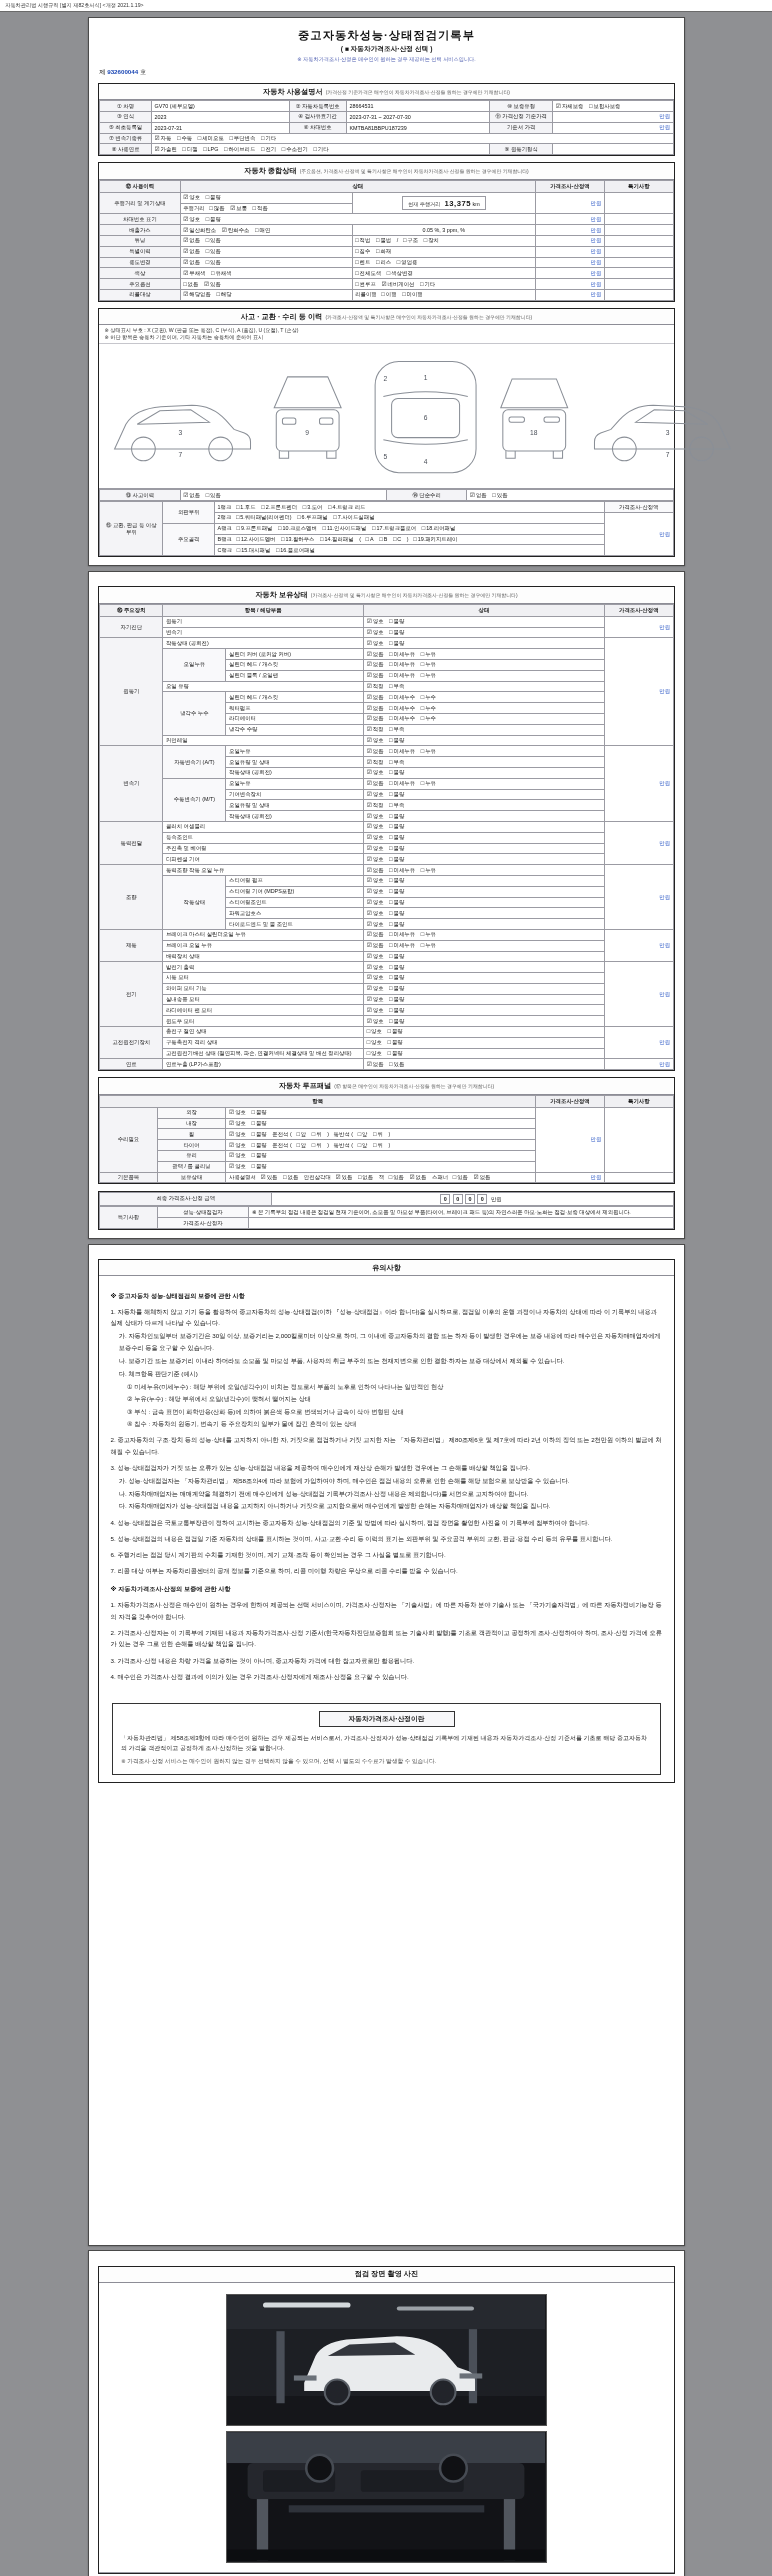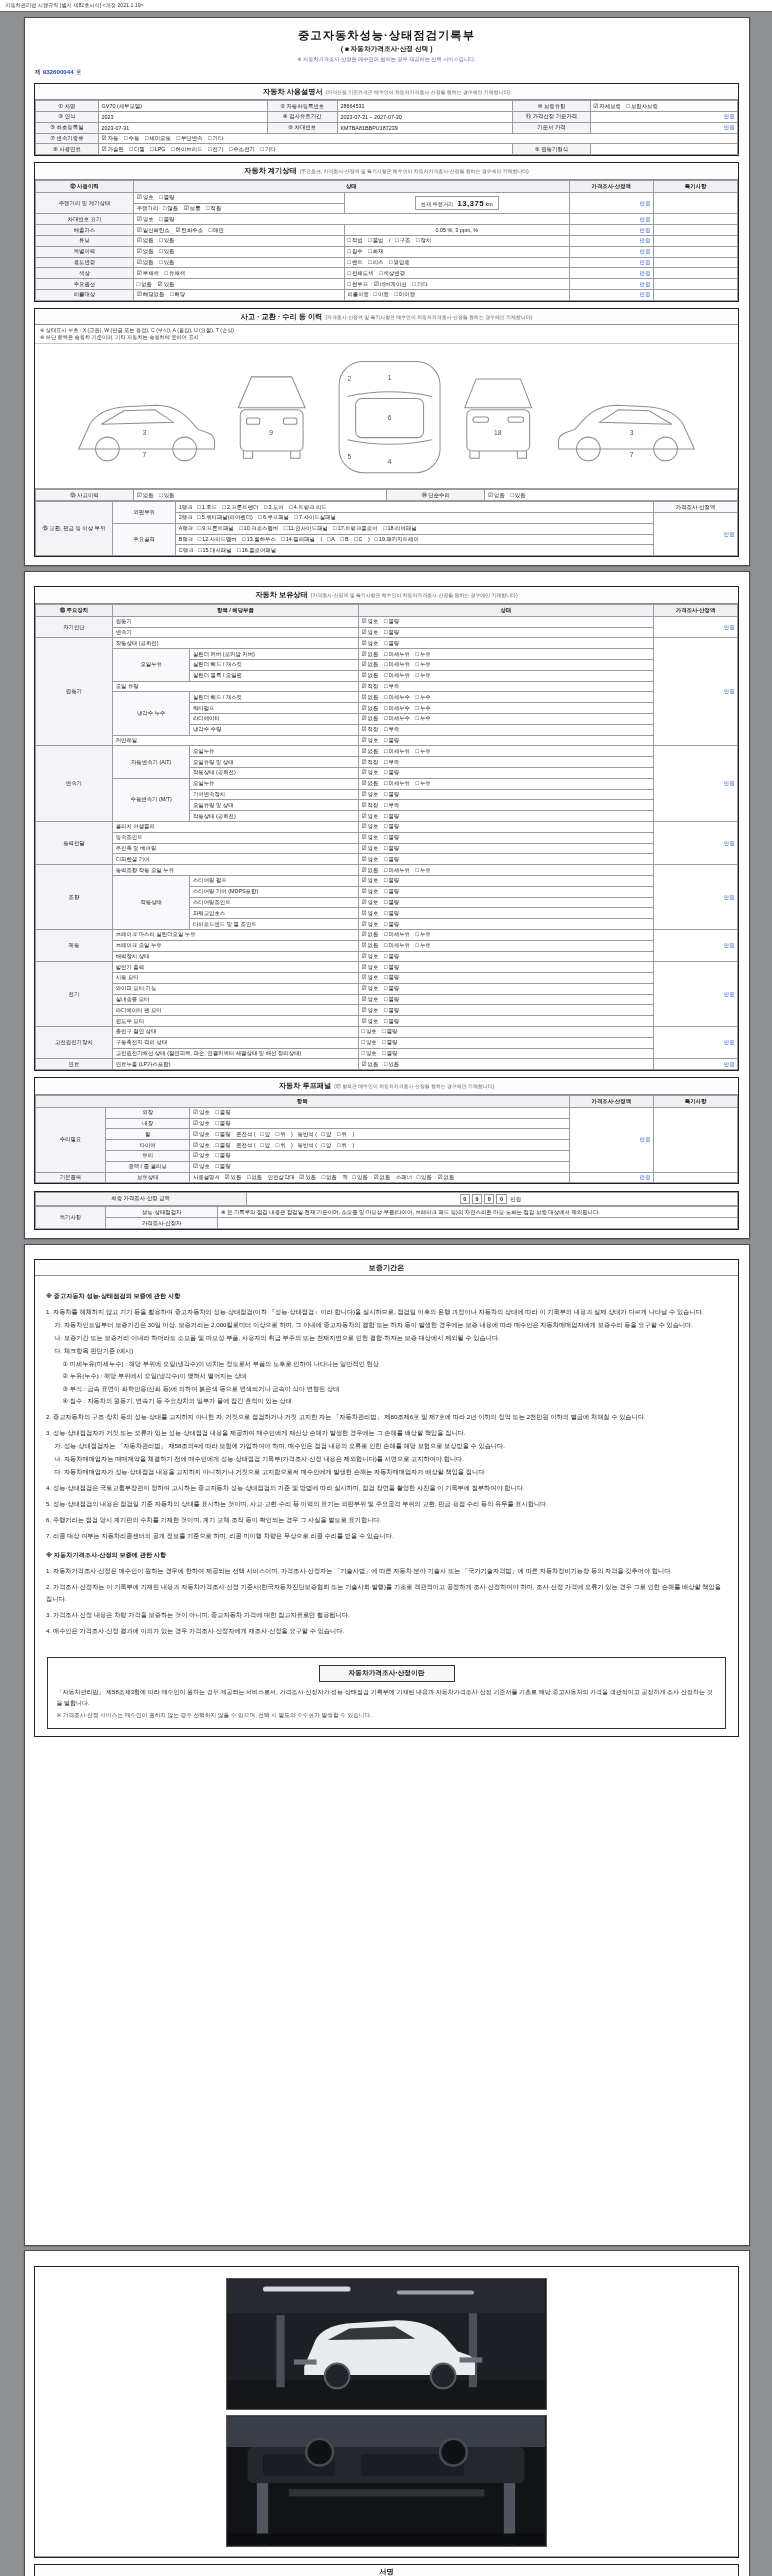--- a/index.html
+++ b/index.html
@@ -6,21 +6,21 @@
   body{
     width:773px; background:#8f9093;
     font-family:"Liberation Sans","DejaVu Sans",sans-serif;
     color:#151515; -webkit-font-smoothing:antialiased;
   }
   .topstrip{
     background:#ffffff; border-bottom:0.5px solid #6a6a6a;
     font-size:5.2px; color:#333; padding:2.1px 5.2px;
   }
   .sheet{
-    width:726px; margin:4.6px auto; background:#ffffff;
+    width:597px; margin:4.6px auto; background:#ffffff;
     border:0.5px solid #4a4a4a; box-sizing:border-box;
     padding:8.2px 9.3px; box-shadow:0 0.5px 1.5px rgba(0,0,0,.35);
   }
   #sheet1{min-height:526px}
   #sheet2{min-height:592px}
   #sheet3{min-height:1002px}
   #sheet4{min-height:392px}
 
   .doc-title{text-align:center;font-size:11.3px;font-weight:bold;letter-spacing:1px;margin-top:2.1px;}
   .doc-sub{text-align:center;font-size:6.7px;font-weight:bold;margin-top:2.1px;}
@@ -141,21 +141,21 @@
             <td colspan="3"><span class="cb"><span class="bx">☑</span>가솔린</span> <span class="cb"><span class="bx">□</span>디젤</span> <span class="cb"><span class="bx">□</span>LPG</span> <span class="cb"><span class="bx">□</span>하이브리드</span> <span class="cb"><span class="bx">□</span>전기</span> <span class="cb"><span class="bx">□</span>수소전기</span> <span class="cb"><span class="bx">□</span>기타</span></td>
             <td class="lab">⑨ 원동기형식</td>
             <td colspan="2"></td>
           </tr>
         </tbody>
     </table>
   </div>
 
   <div class="sec">
     <div class="secbar">
-      <span>자동차 계기상태</span><span class="note">(주요옵션, 가격조사·산정액 및 특기사항은 매수인이 자동차가격조사·산정을 원하는 경우에만 기재합니다)</span>
+      <span>자동차 종합상태</span><span class="note">(주요옵션, 가격조사·산정액 및 특기사항은 매수인이 자동차가격조사·산정을 원하는 경우에만 기재합니다)</span>
     </div>
     <table>
       <colgroup>
           <col style="width:14%">
           <col style="width:30%">
           <col style="width:32%">
           <col style="width:12%">
           <col style="width:12%">
         </colgroup>
       <tbody>
@@ -637,21 +637,21 @@
             <td></td>
           </tr>
         </tbody>
     </table>
   </div>
 </section>
 
 <section class="sheet" id="sheet3">
   <div class="sec">
     <div class="secbar">
-      <span>보증기간은</span>
+      <span>유의사항</span>
     </div>
     <div class="notice-body">
         <div class="nt-h">※ 중고자동차 성능·상태점검의 보증에 관한 사항</div>
         <div class="nt-n">1. 자동차를 해체하지 않고 기기 등을 활용하여 중고자동차의 성능·상태점검(이하 『성능·상태점검』이라 합니다)을 실시하므로, 점검일 이후의 운행 과정이나 자동차의 상태에 따라 이 기록부의 내용과 실제 상태가 다르게 나타날 수 있습니다.</div>
         <div class="nt-s">가. 자동차인도일부터 보증기간은 30일 이상, 보증거리는 2,000킬로미터 이상으로 하며, 그 이내에 중고자동차의 결함 또는 하자 등이 발생한 경우에는 보증 내용에 따라 매수인은 자동차매매업자에게 보증수리 등을 요구할 수 있습니다.</div>
         <div class="nt-s">나. 보증기간 또는 보증거리 이내라 하더라도 소모품 및 마모성 부품, 사용자의 취급 부주의 또는 천재지변으로 인한 결함·하자는 보증 대상에서 제외될 수 있습니다.</div>
         <div class="nt-s">다. 체크항목 판단기준 (예시)</div>
         <div class="nt-c">① 미세누유(미세누수) : 해당 부위에 오일(냉각수)이 비치는 정도로서 부품의 노후로 인하여 나타나는 일반적인 현상</div>
         <div class="nt-c">② 누유(누수) : 해당 부위에서 오일(냉각수)이 맺혀서 떨어지는 상태</div>
         <div class="nt-c">③ 부식 : 금속 표면이 화학반응(산화 등)에 의하여 붉은색 등으로 변색되거나 금속이 삭아 변형된 상태</div>
@@ -674,20 +674,23 @@
     <div class="defbox">
       <span class="deftitle">자동차가격조사·산정이란</span>
       <div class="deftext">「자동차관리법」 제58조제3항에 따라 매수인이 원하는 경우 제공되는 서비스로서, 가격조사·산정자가 성능·상태점검 기록부에 기재된 내용과 자동차가격조사·산정 기준서를 기초로 해당 중고자동차의 가격을 객관적이고 공정하게 조사·산정하는 것을 말합니다.</div>
       <div class="defnote">※ 가격조사·산정 서비스는 매수인이 원하지 않는 경우 선택하지 않을 수 있으며, 선택 시 별도의 수수료가 발생할 수 있습니다.</div>
     </div>
   </div>
 </section>
 
 <section class="sheet" id="sheet4">
   <div class="sec">
+    <div class="secbar">
+      <span>점검 장면 촬영 사진</span>
+    </div>
     <div class="photos">
       <div class="photo">
         <svg width="318" height="129" viewBox="0 0 618 250">
           <rect width="618" height="250" fill="#1d1f24"></rect>
           <rect y="0" width="618" height="66" fill="#26292f"></rect>
           <rect x="70" y="14" width="170" height="10" rx="5" fill="#e8ecef" opacity="0.9"></rect>
           <rect x="330" y="22" width="150" height="8" rx="4" fill="#cdd4da" opacity="0.7"></rect>
           <rect y="196" width="618" height="54" fill="#15161a"></rect>
           <rect x="96" y="70" width="16" height="140" fill="#4a4f58"></rect>
           <rect x="470" y="66" width="16" height="144" fill="#4a4f58"></rect>

